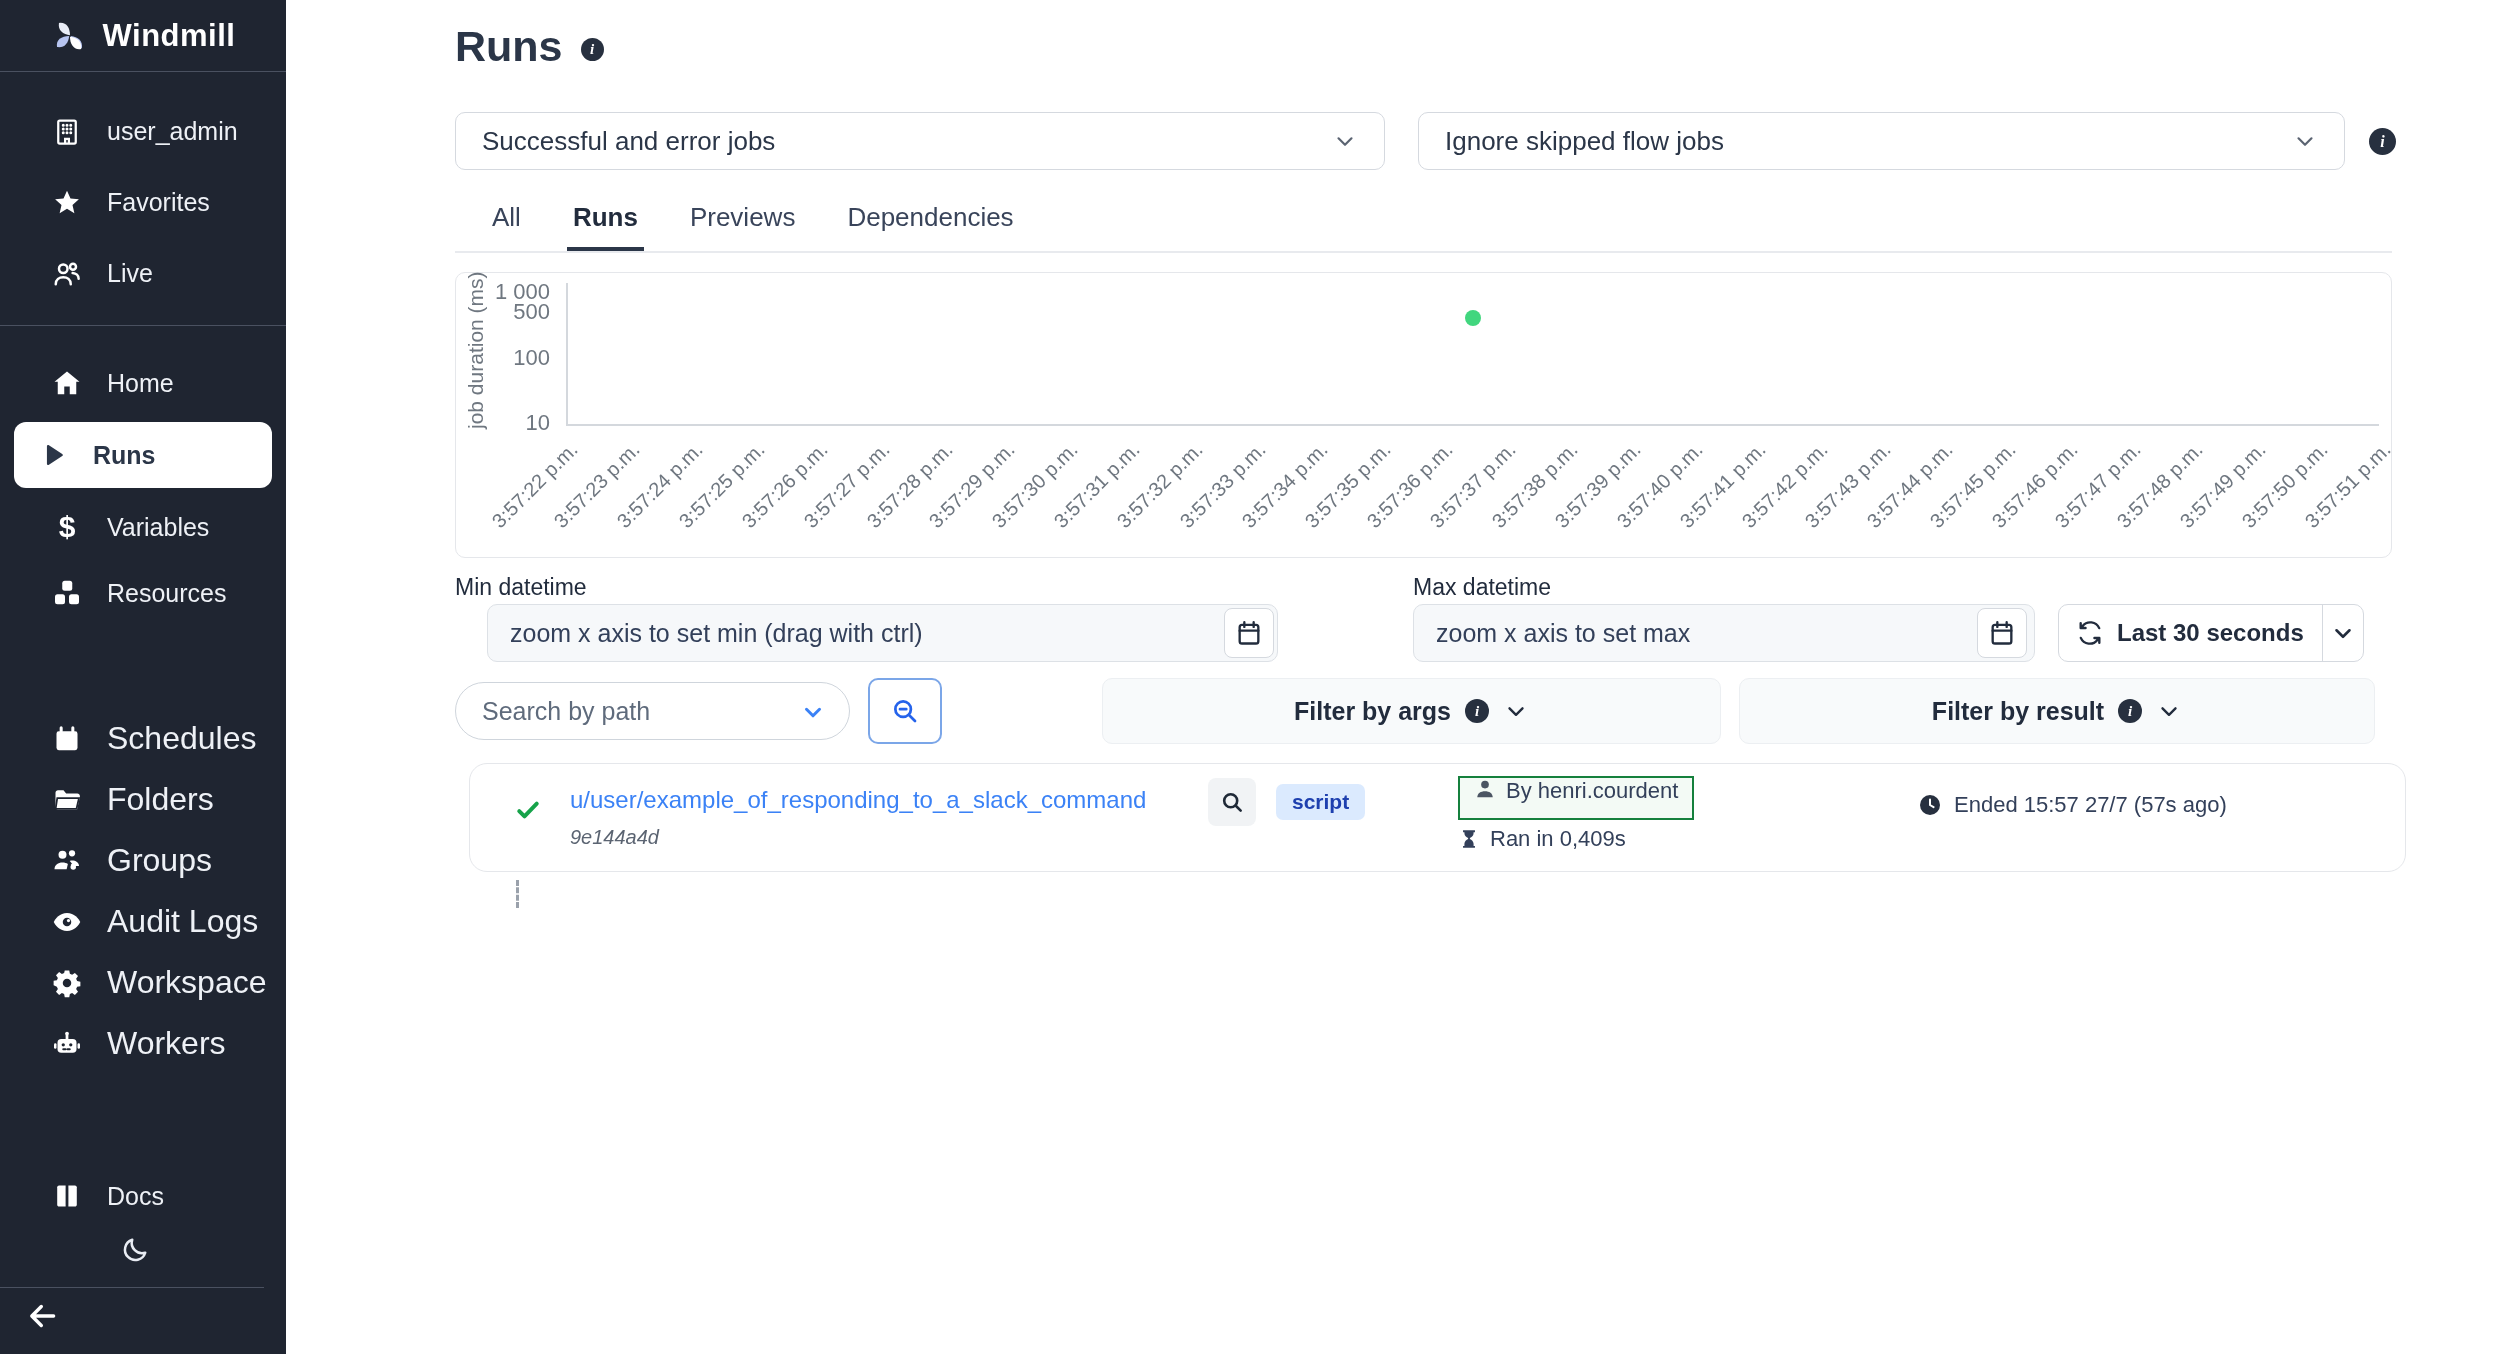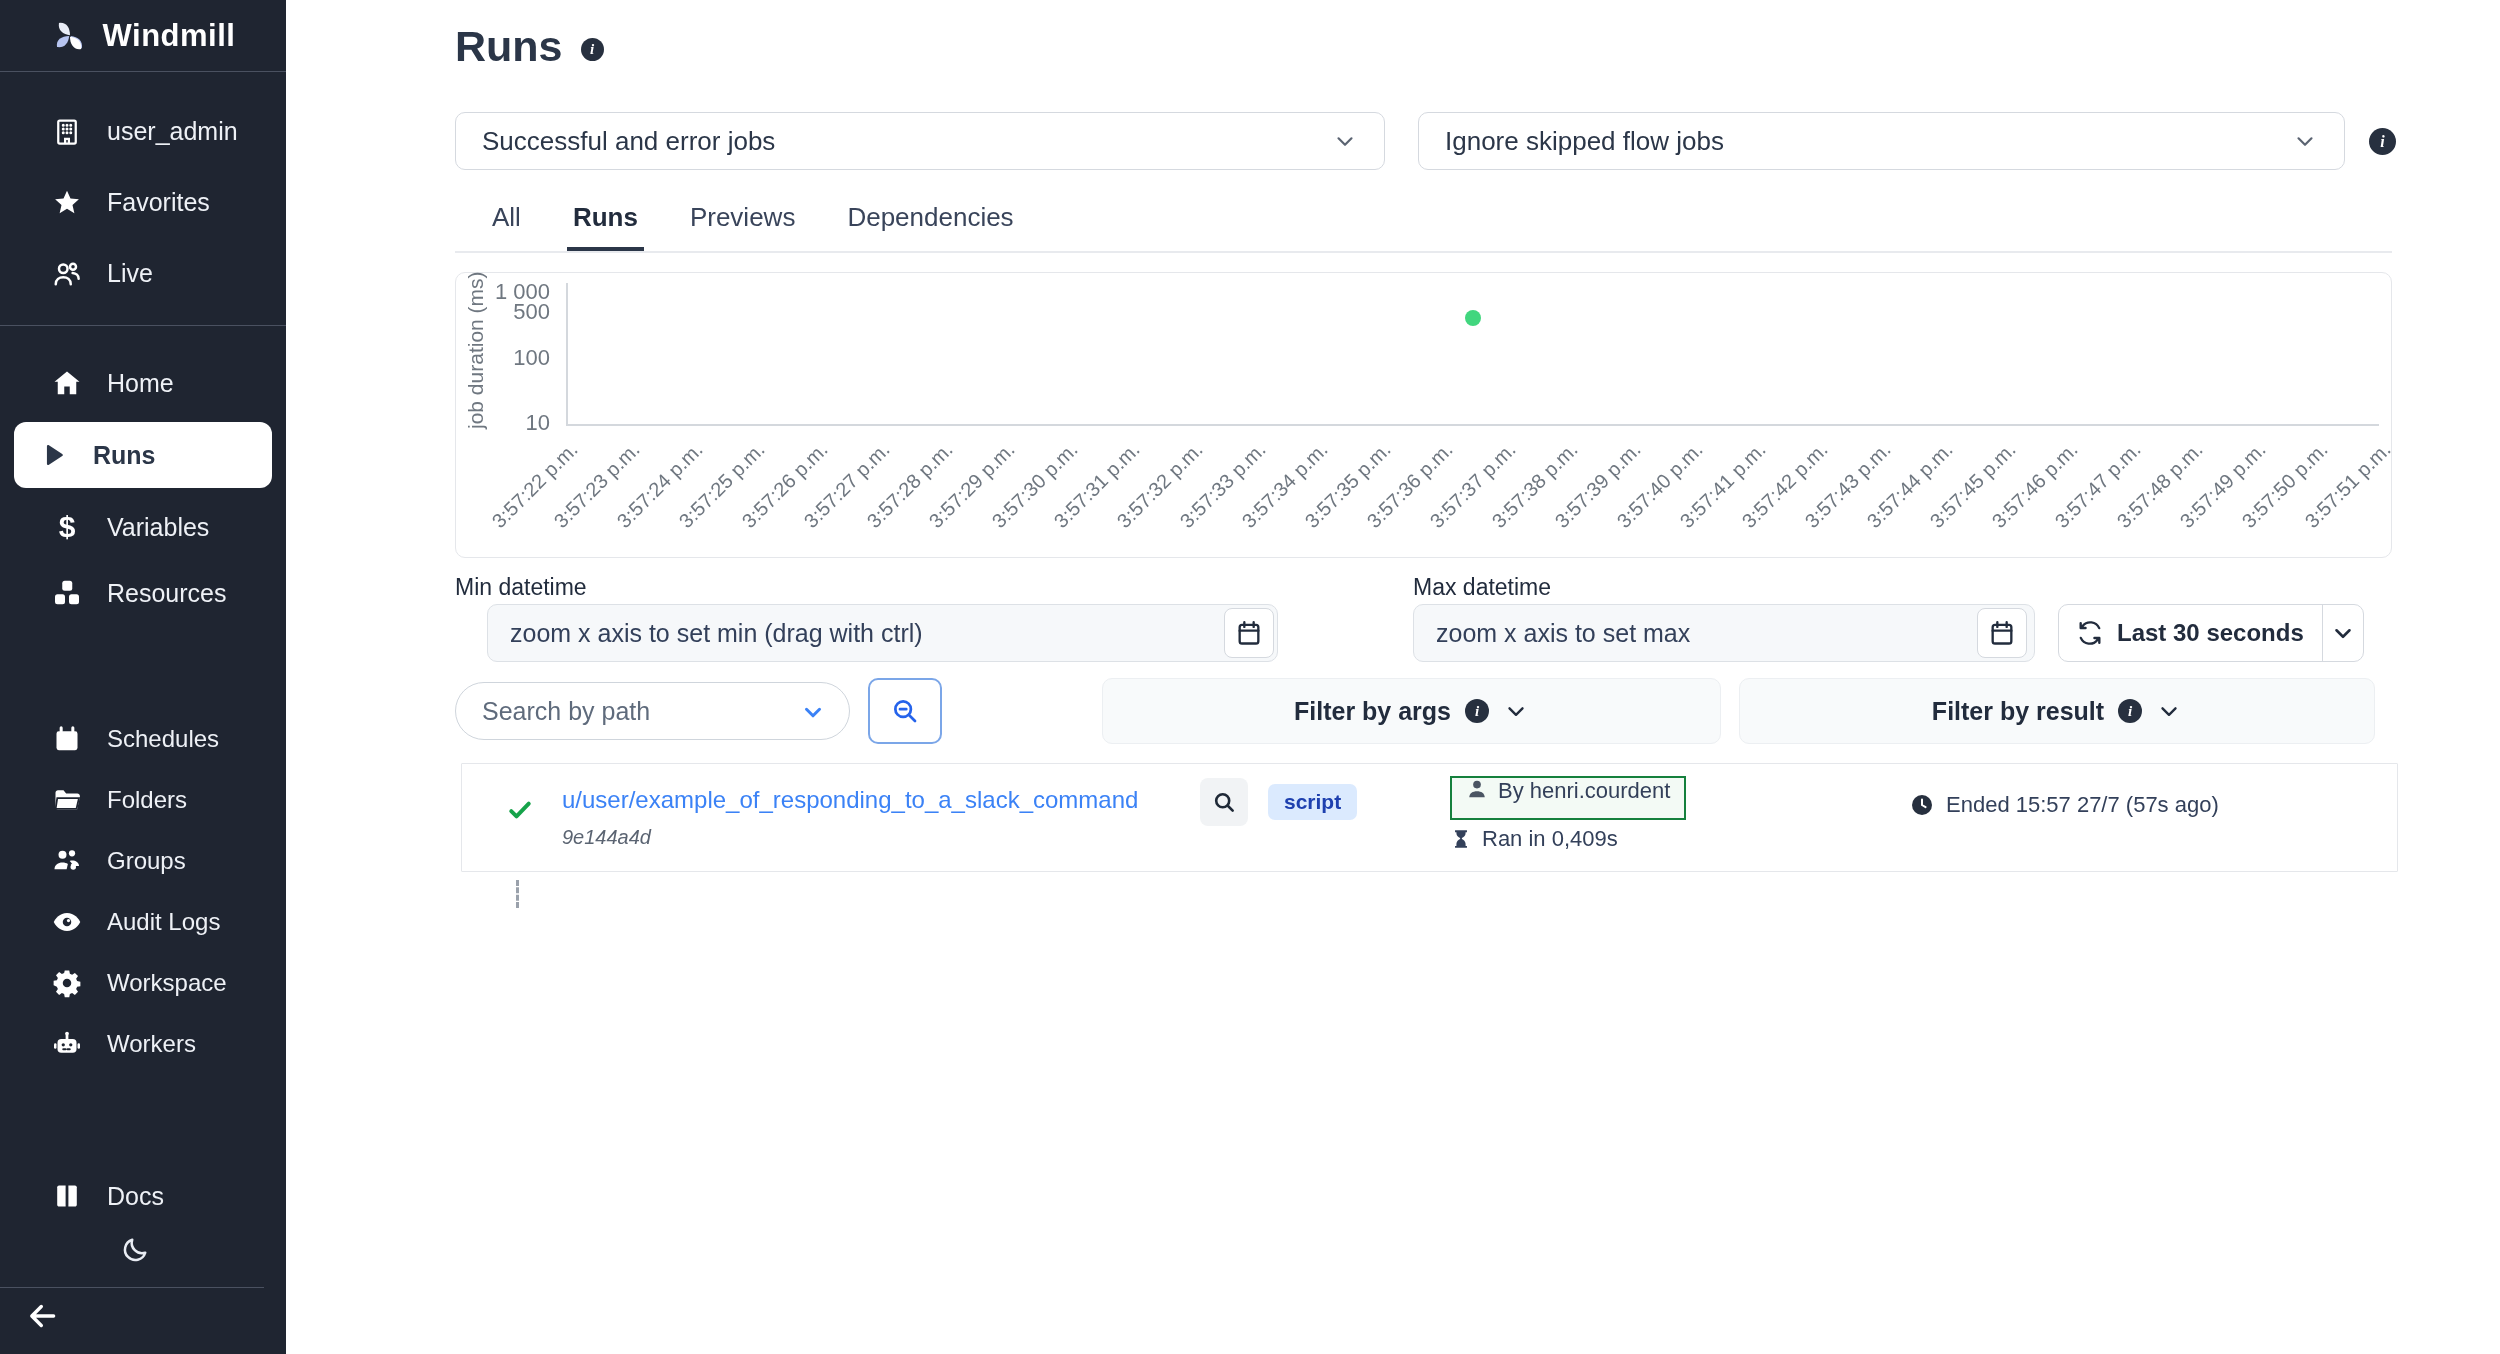--- a/index.html
+++ b/index.html
@@ -28,21 +28,21 @@
   .side-item .sicon { width:30px; height:30px; flex:0 0 30px; color:#ffffff; display:flex; align-items:center; justify-content:center; }
   .nav-sec .side-item { height:66px; }
   .side-div { border-top:1px solid #4a5160; margin-top:16px; }
   .pill {
     margin:6px 14px; height:54px; background:#ffffff; border-radius:12px;
     display:flex; align-items:center; gap:25px; padding:0 0 0 24px;
     color:#2b3648; font-weight:700;
   }
   .pill .sicon { color:#2b3648; }
   .admin-sec { margin-top:58px; }
-  .admin-sec .side-item { height:61px; font-size:24px; }
+  .admin-sec .side-item { height:61px; font-size:32px; }
   .footer-sec { position:absolute; left:0; bottom:0; width:264px; }
   .docs-row { height:62px; }
   .moon-row { height:46px; display:flex; align-items:center; padding-left:120px; }
   .moon-row .sicon { width:30px; height:30px; color:#e8ecf3; cursor:pointer; }
   .collapse-row { height:56px; display:flex; align-items:center; padding-left:26px; margin-bottom:10px; }
   .collapse-row .sicon { width:34px; height:34px; color:#ffffff; cursor:pointer; }
   .dollar-glyph { font-size:30px; font-weight:800; color:#ffffff; line-height:1; }
   .crown { margin-left:10px; }
 
   
@@ -135,22 +135,22 @@
     border-radius:10px; display:flex; align-items:center; justify-content:center; gap:14px;
     font-size:25px; font-weight:700; color:#222c3d; cursor:pointer;
   }
   .fb-args { left:816px; width:619px; }
   .fb-result { left:1453px; width:636px; }
   .filter-btn .info-dot { width:24px; height:24px; font-size:15px; }
   .filter-btn .chev { color:#222c3d; }
 
   
   .runs-card {
-    position:absolute; left:175px; top:763px; width:1937px; height:109px;
-    border:1px solid #e5e7eb; border-radius:1px; background:#fff;
+    position:absolute; left:183px; top:763px; width:1937px; height:109px;
+    border:1px solid #e5e7eb; border-radius:18px; background:#fff;
   }
   .run-check { position:absolute; left:44px; top:32px; color:#16a34a; }
   .run-link { position:absolute; left:100px; top:22px; font-size:24px; color:#3b82f6; text-decoration:none; cursor:pointer; }
   .mini-search-btn {
     position:absolute; left:738px; top:14px; width:48px; height:48px; background:#f1f3f5;
     border-radius:8px; display:flex; align-items:center; justify-content:center; color:#1f2937; cursor:pointer;
   }
   .kind-badge {
     position:absolute; left:806px; top:20px; background:#dbeafe; color:#1e40af;
     font-size:21px; font-weight:700; padding:6px 16px; border-radius:7px;

